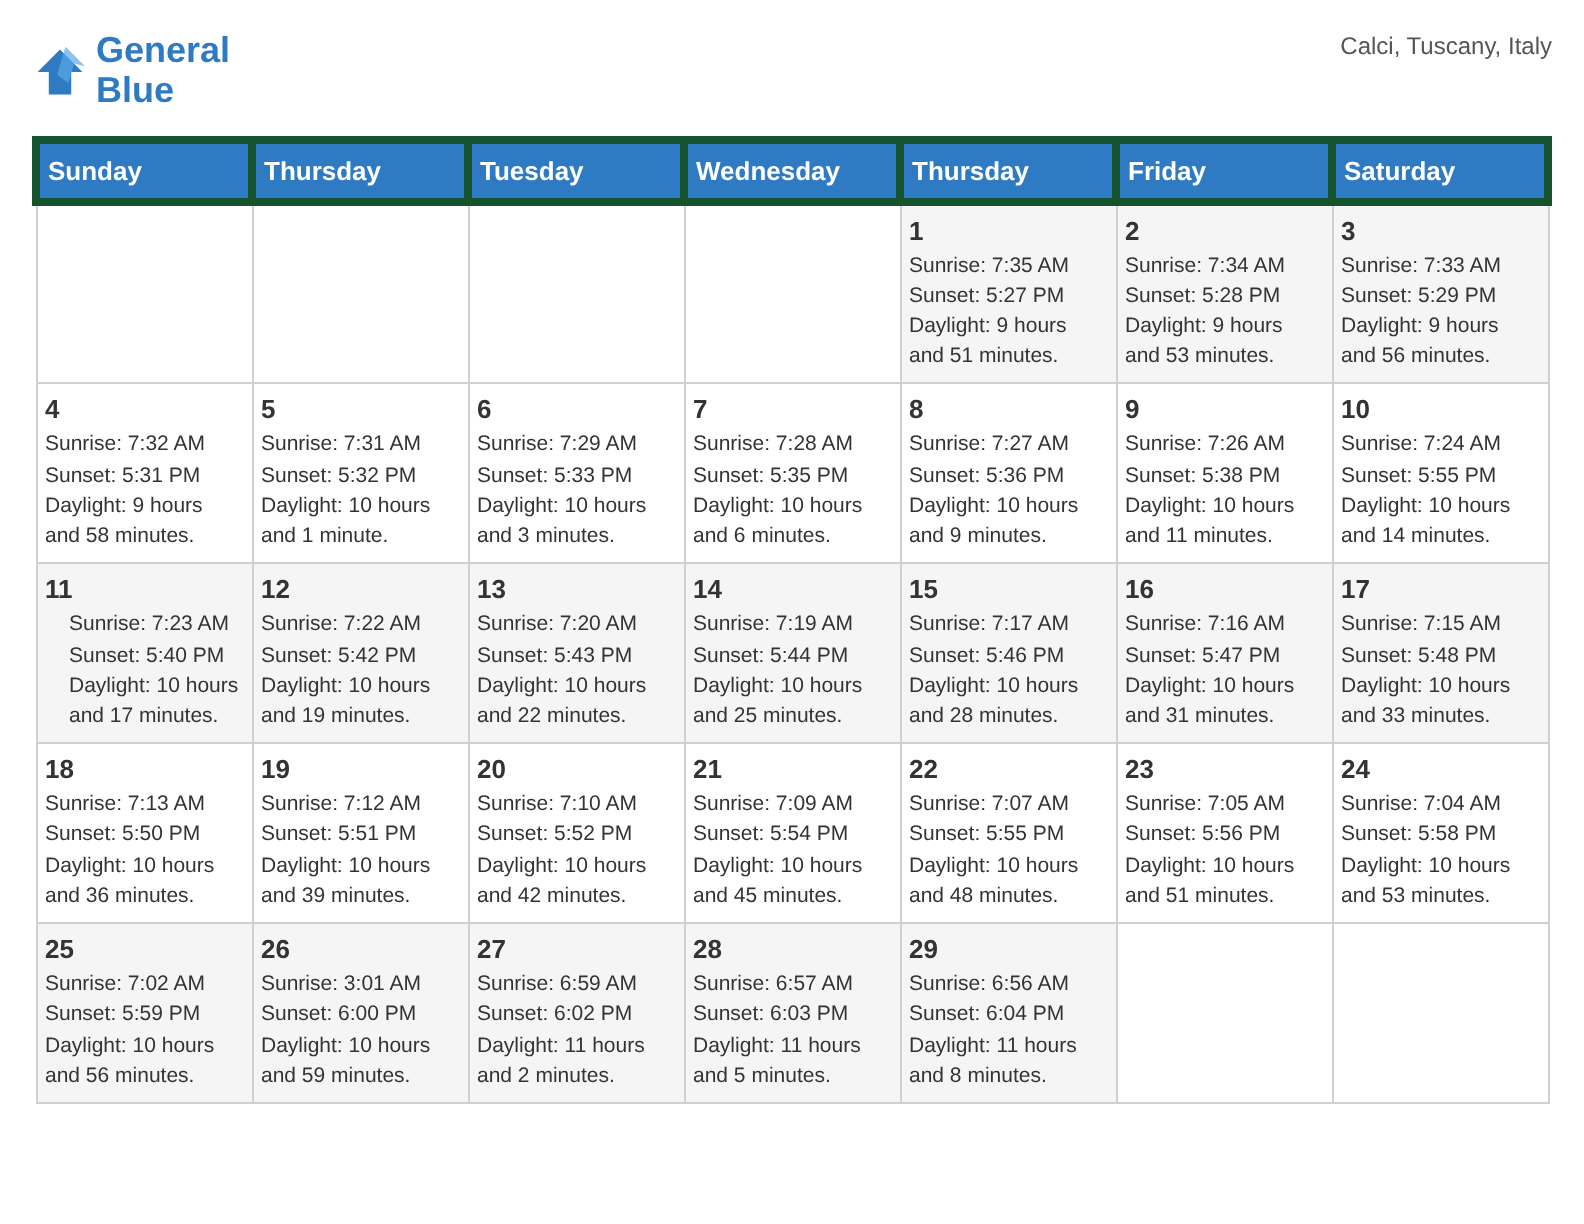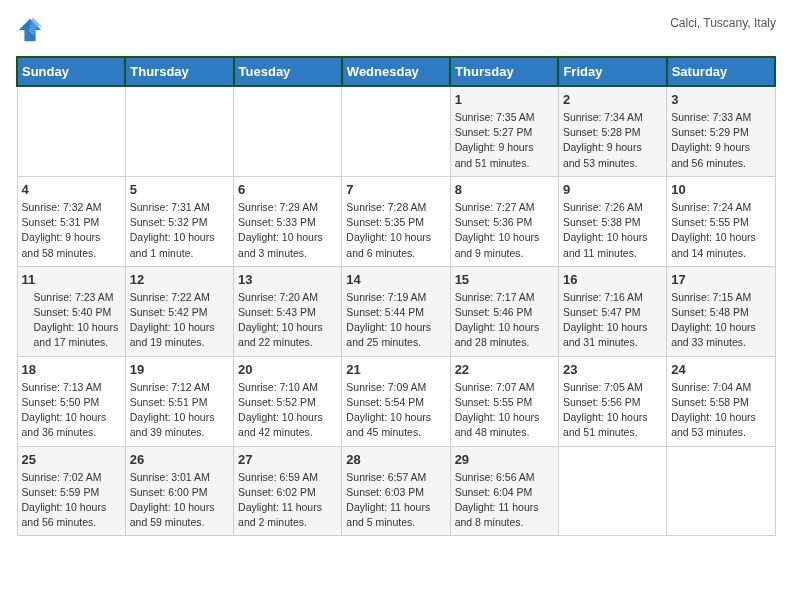--- a/index.html
+++ b/index.html
@@ -51,21 +51,21 @@
       border-collapse: collapse;
       table-layout: fixed;
     }
     thead tr th {
       background: #2e7bc4;
       color: #fff;
       font-size: 13px;
       font-weight: bold;
       padding: 6px 4px;
       text-align: left;
-      border: 2px solid #14532d;
+      border: 4px solid #14532d;
     }
     tbody tr td {
       vertical-align: top;
       padding: 5px 4px;
       border: 1px solid #d0d0d0;
       font-size: 10.5px;
       color: #333;
       height: 88px;
       background: #fff;
     }
@@ -88,20 +88,24 @@
   </style>
 </head>
 <body>
 
 <div class="header">
   <div class="logo">
     <svg class="logo-icon" viewBox="0 0 40 40">
       <polygon points="20,4 36,20 28,20 28,36 12,36 12,20 4,20" fill="#2e7bc4"></polygon>
       <polygon points="24,2 38,16 30,14 26,28 18,22 22,8" fill="#5ba8e8" opacity="0.7"></polygon>
     </svg>
+    <div class="logo-text">
+      <div><span>General</span></div>
+      <div><span style="color:#2e7bc4;">Blue</span></div>
+    </div>
   </div>
   <div class="title-block">
     <div class="subtitle">Calci, Tuscany, Italy</div>
   </div>
 </div>
 
 <table>
   <thead>
     <tr>
     <th>Sunday</th>

